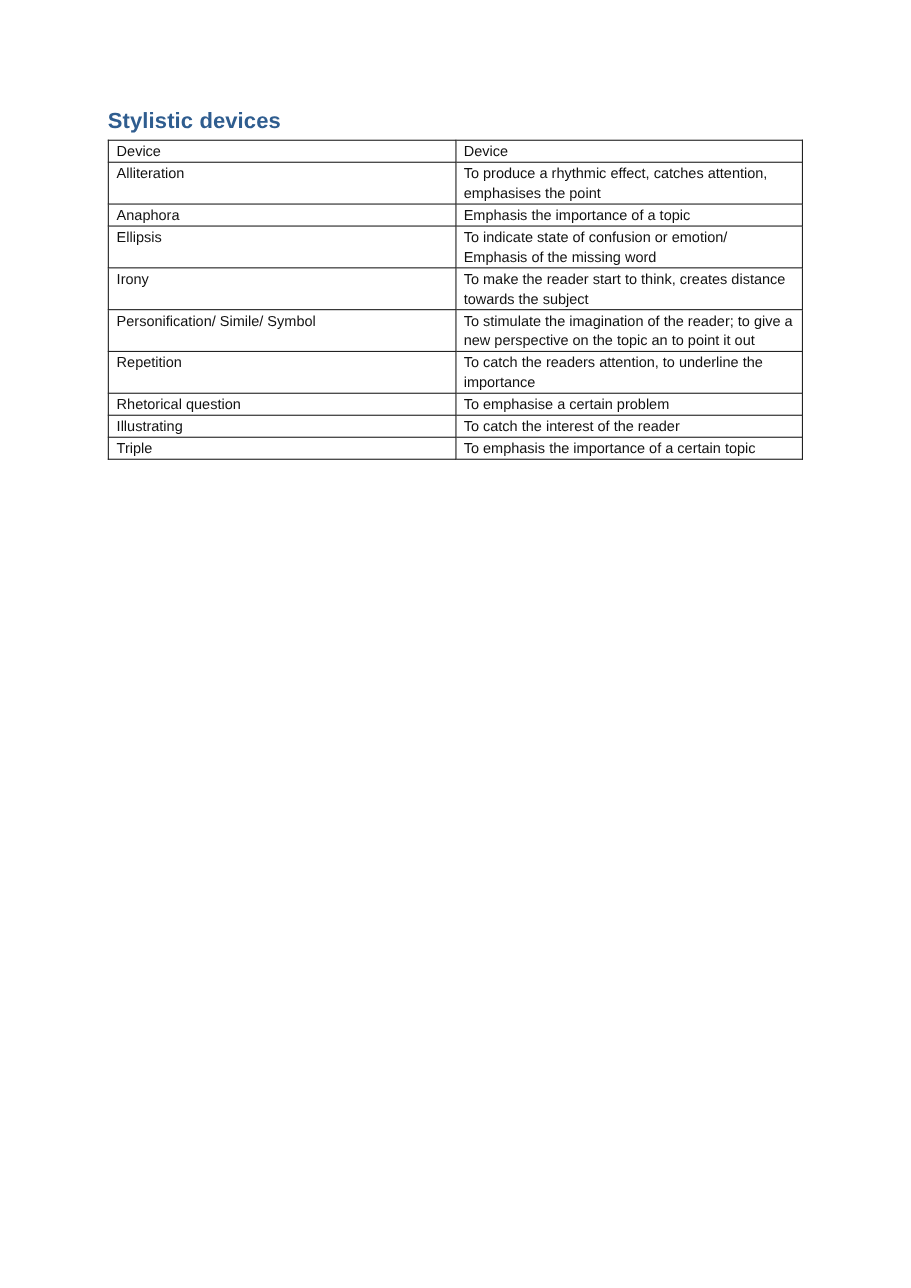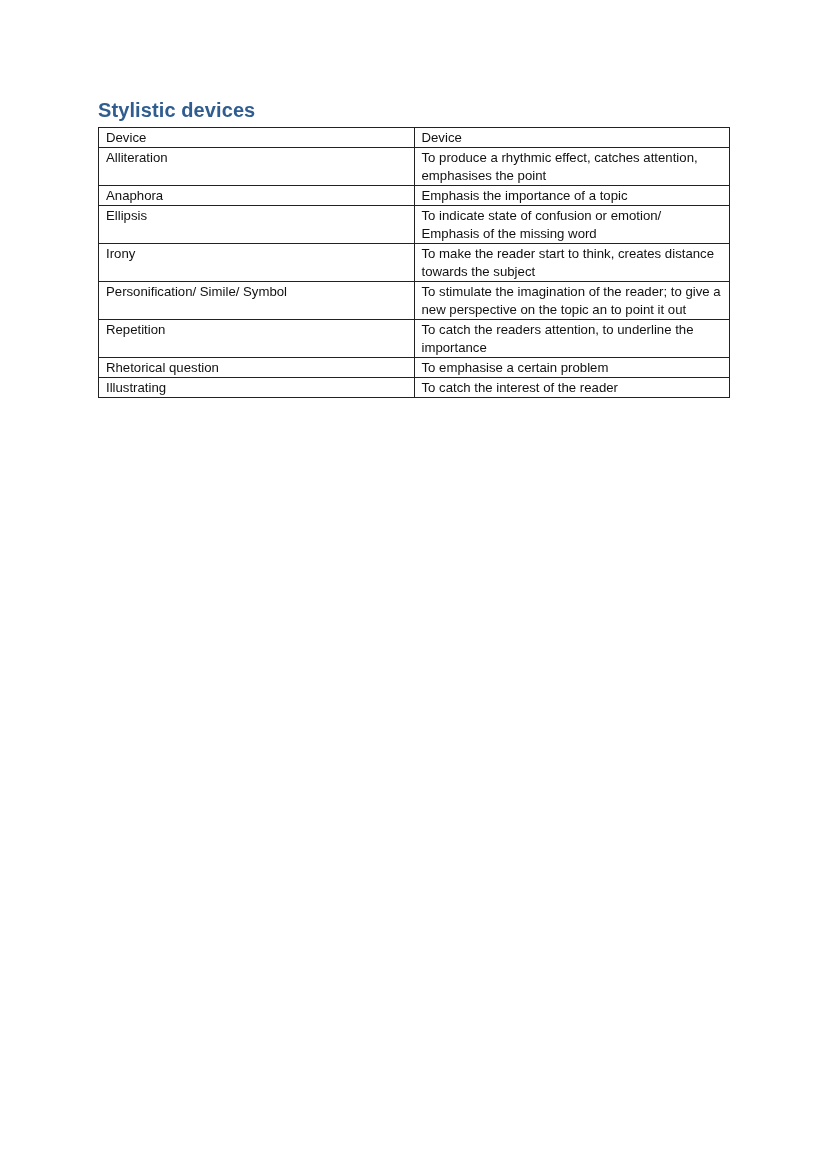--- a/index.html
+++ b/index.html
@@ -64,15 +64,19 @@
         <td class="c2">To catch the readers attention, to underline the importance</td>
       </tr>
       <tr>
         <td class="c1">Rhetorical question</td>
         <td class="c2">To emphasise a certain problem</td>
       </tr>
       <tr>
         <td class="c1">Illustrating</td>
         <td class="c2">To catch the interest of the reader</td>
       </tr>
+      <tr>
+        <td class="c1">Triple</td>
+        <td class="c2">To emphasis the importance of a certain topic</td>
+      </tr>
     </tbody>
   </table>
 </div>
 
 </body></html>

